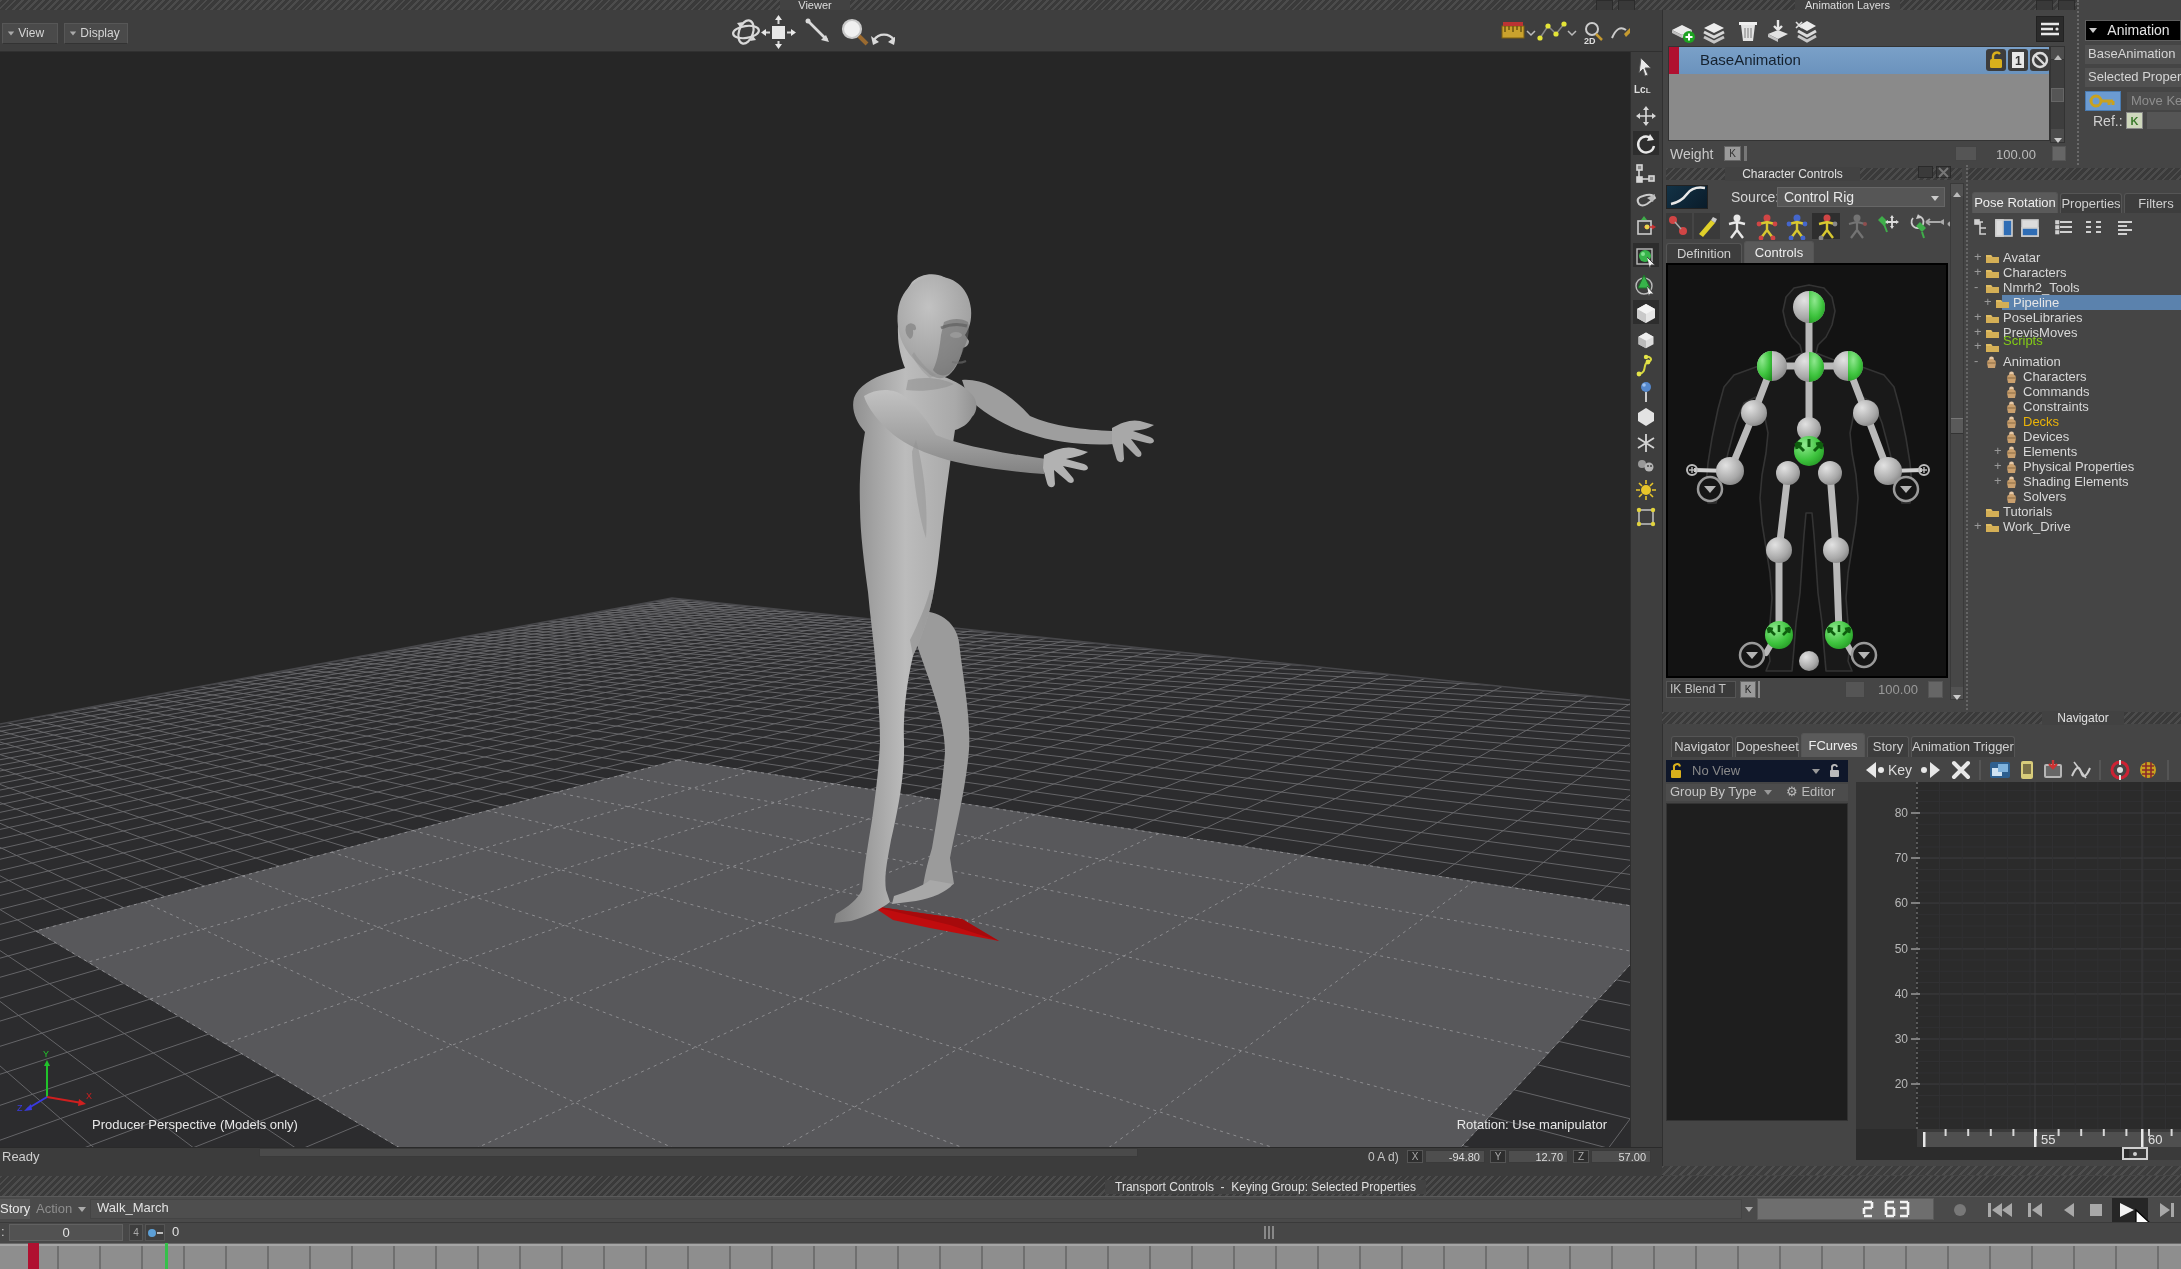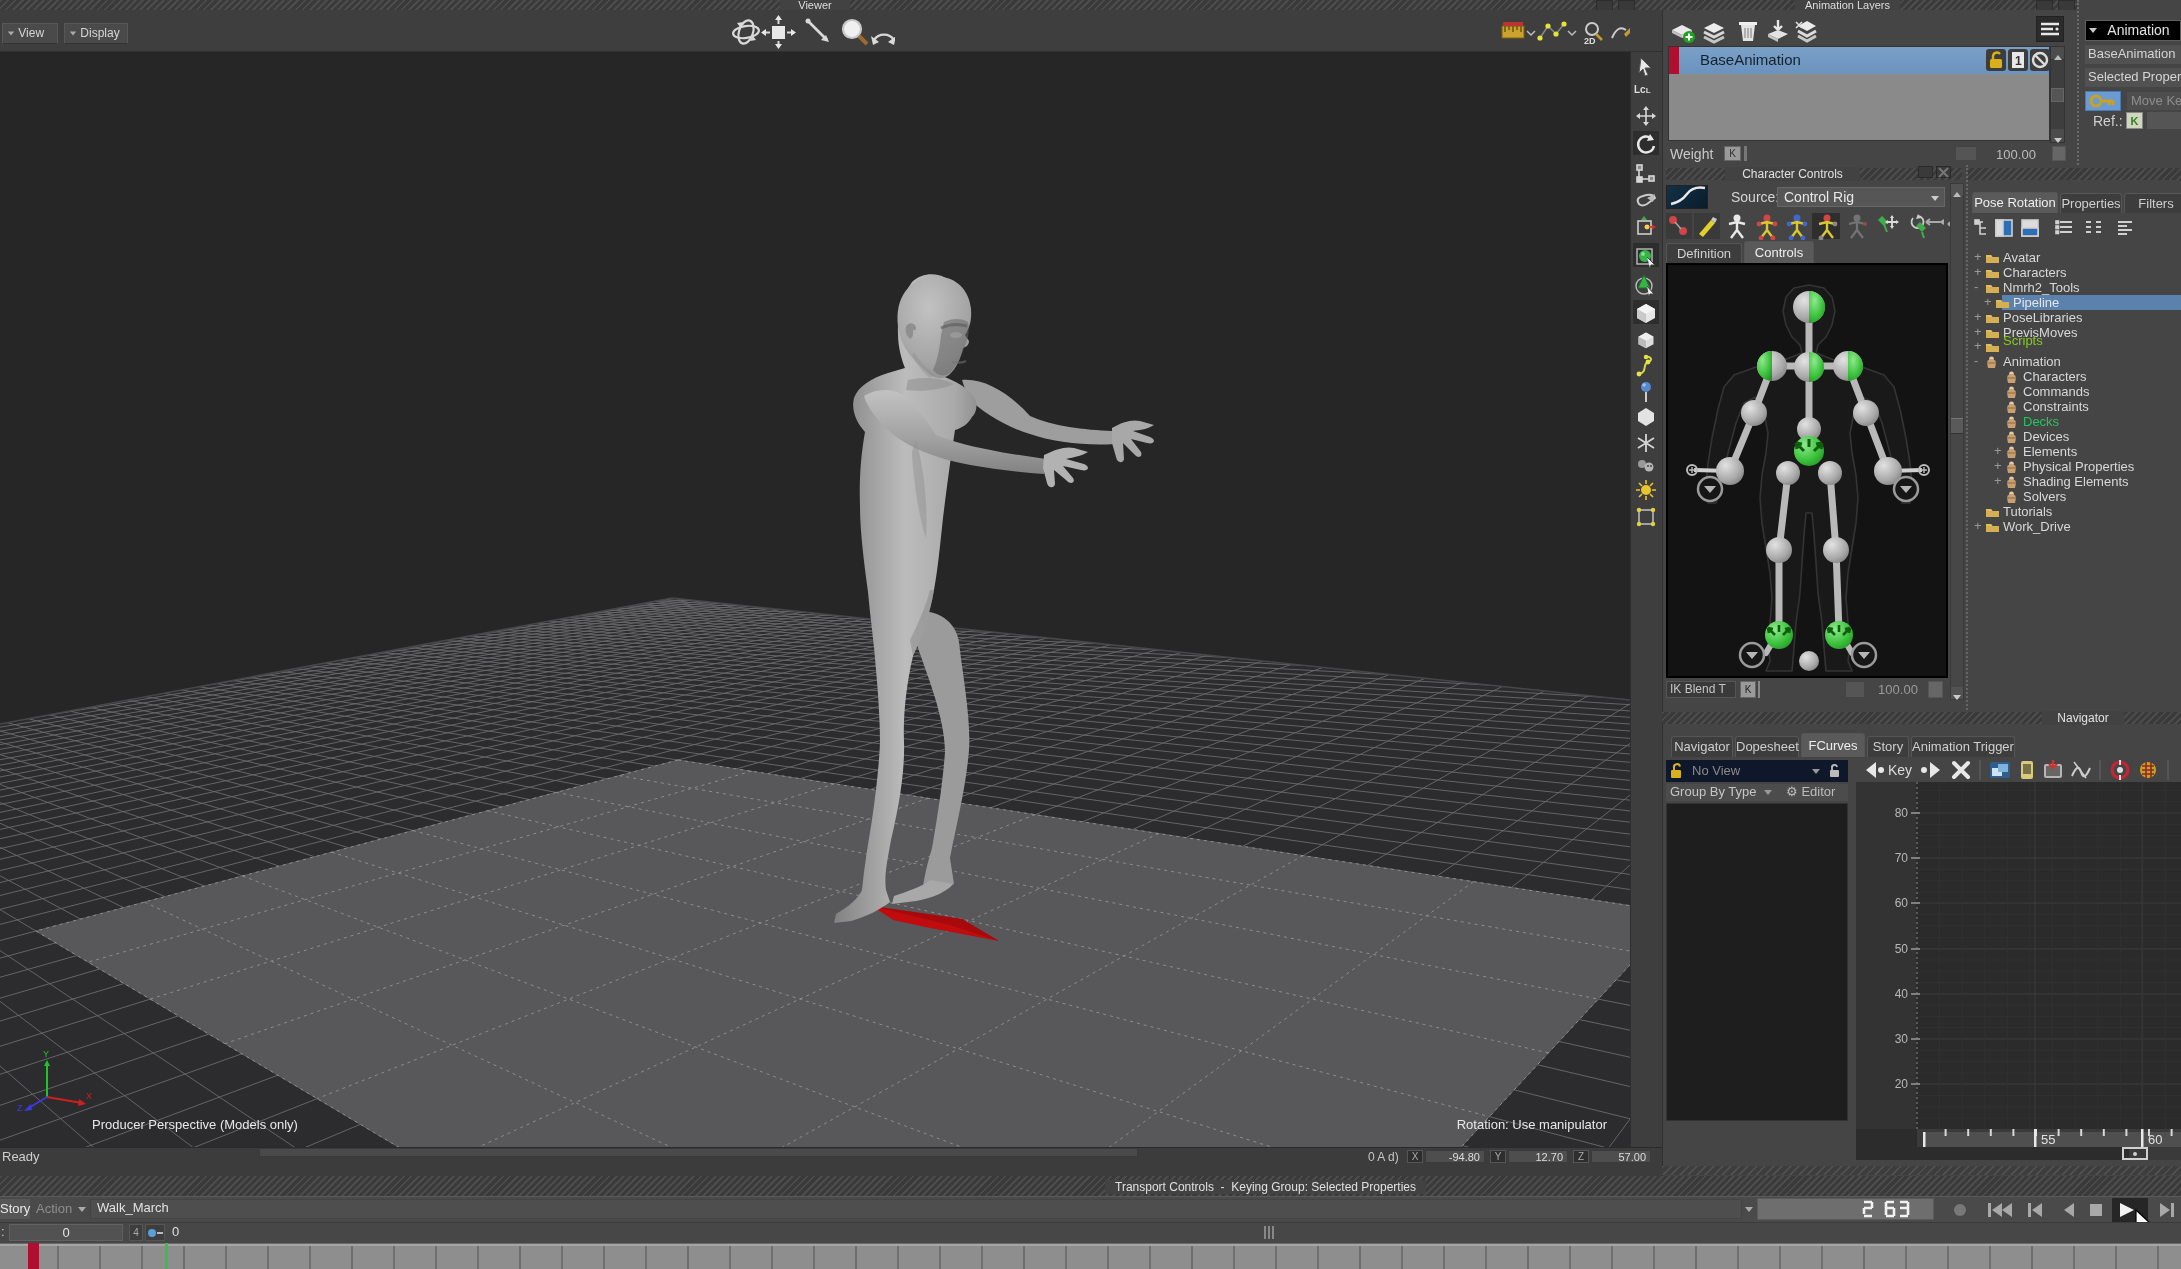--- a/index.html
+++ b/index.html
@@ -826,21 +826,21 @@
 <circle cx="6.5" cy="3" r="2.4" fill="#e8c9a6"></circle>
     <path d="M2,7 a4.5,4 0 0 1 9,0 l-1,5 h-7 Z" fill="#caa06e"></path>
 <path d="M2,7 h9" stroke="#8a6a42" stroke-width="1"></path>
   </svg>
 <div class="abs" style="left:2023px;top:399px;font-size:13px;line-height:15px;color:#d8d8d8;white-space:nowrap">Constraints</div>
 <svg class="abs" style="left:2005px;top:416px" width="13" height="13" viewBox="0 0 13 13">
 <circle cx="6.5" cy="3" r="2.4" fill="#e8c9a6"></circle>
     <path d="M2,7 a4.5,4 0 0 1 9,0 l-1,5 h-7 Z" fill="#caa06e"></path>
 <path d="M2,7 h9" stroke="#8a6a42" stroke-width="1"></path>
   </svg>
-<div class="abs" style="left:2023px;top:414px;font-size:13px;line-height:15px;color:#22c55e;white-space:nowrap">Decks</div>
+<div class="abs" style="left:2023px;top:414px;font-size:13px;line-height:15px;color:#eab308;white-space:nowrap">Decks</div>
 <svg class="abs" style="left:2005px;top:431px" width="13" height="13" viewBox="0 0 13 13">
 <circle cx="6.5" cy="3" r="2.4" fill="#e8c9a6"></circle>
     <path d="M2,7 a4.5,4 0 0 1 9,0 l-1,5 h-7 Z" fill="#caa06e"></path>
 <path d="M2,7 h9" stroke="#8a6a42" stroke-width="1"></path>
   </svg>
 <div class="abs" style="left:2023px;top:429px;font-size:13px;line-height:15px;color:#d8d8d8;white-space:nowrap">Devices</div>
 <div class="abs" style="left:1994px;top:444px;width:10px;font-size:13px;color:#999;line-height:14px">+</div>
 <svg class="abs" style="left:2005px;top:446px" width="13" height="13" viewBox="0 0 13 13">
 <circle cx="6.5" cy="3" r="2.4" fill="#e8c9a6"></circle>
     <path d="M2,7 a4.5,4 0 0 1 9,0 l-1,5 h-7 Z" fill="#caa06e"></path>

